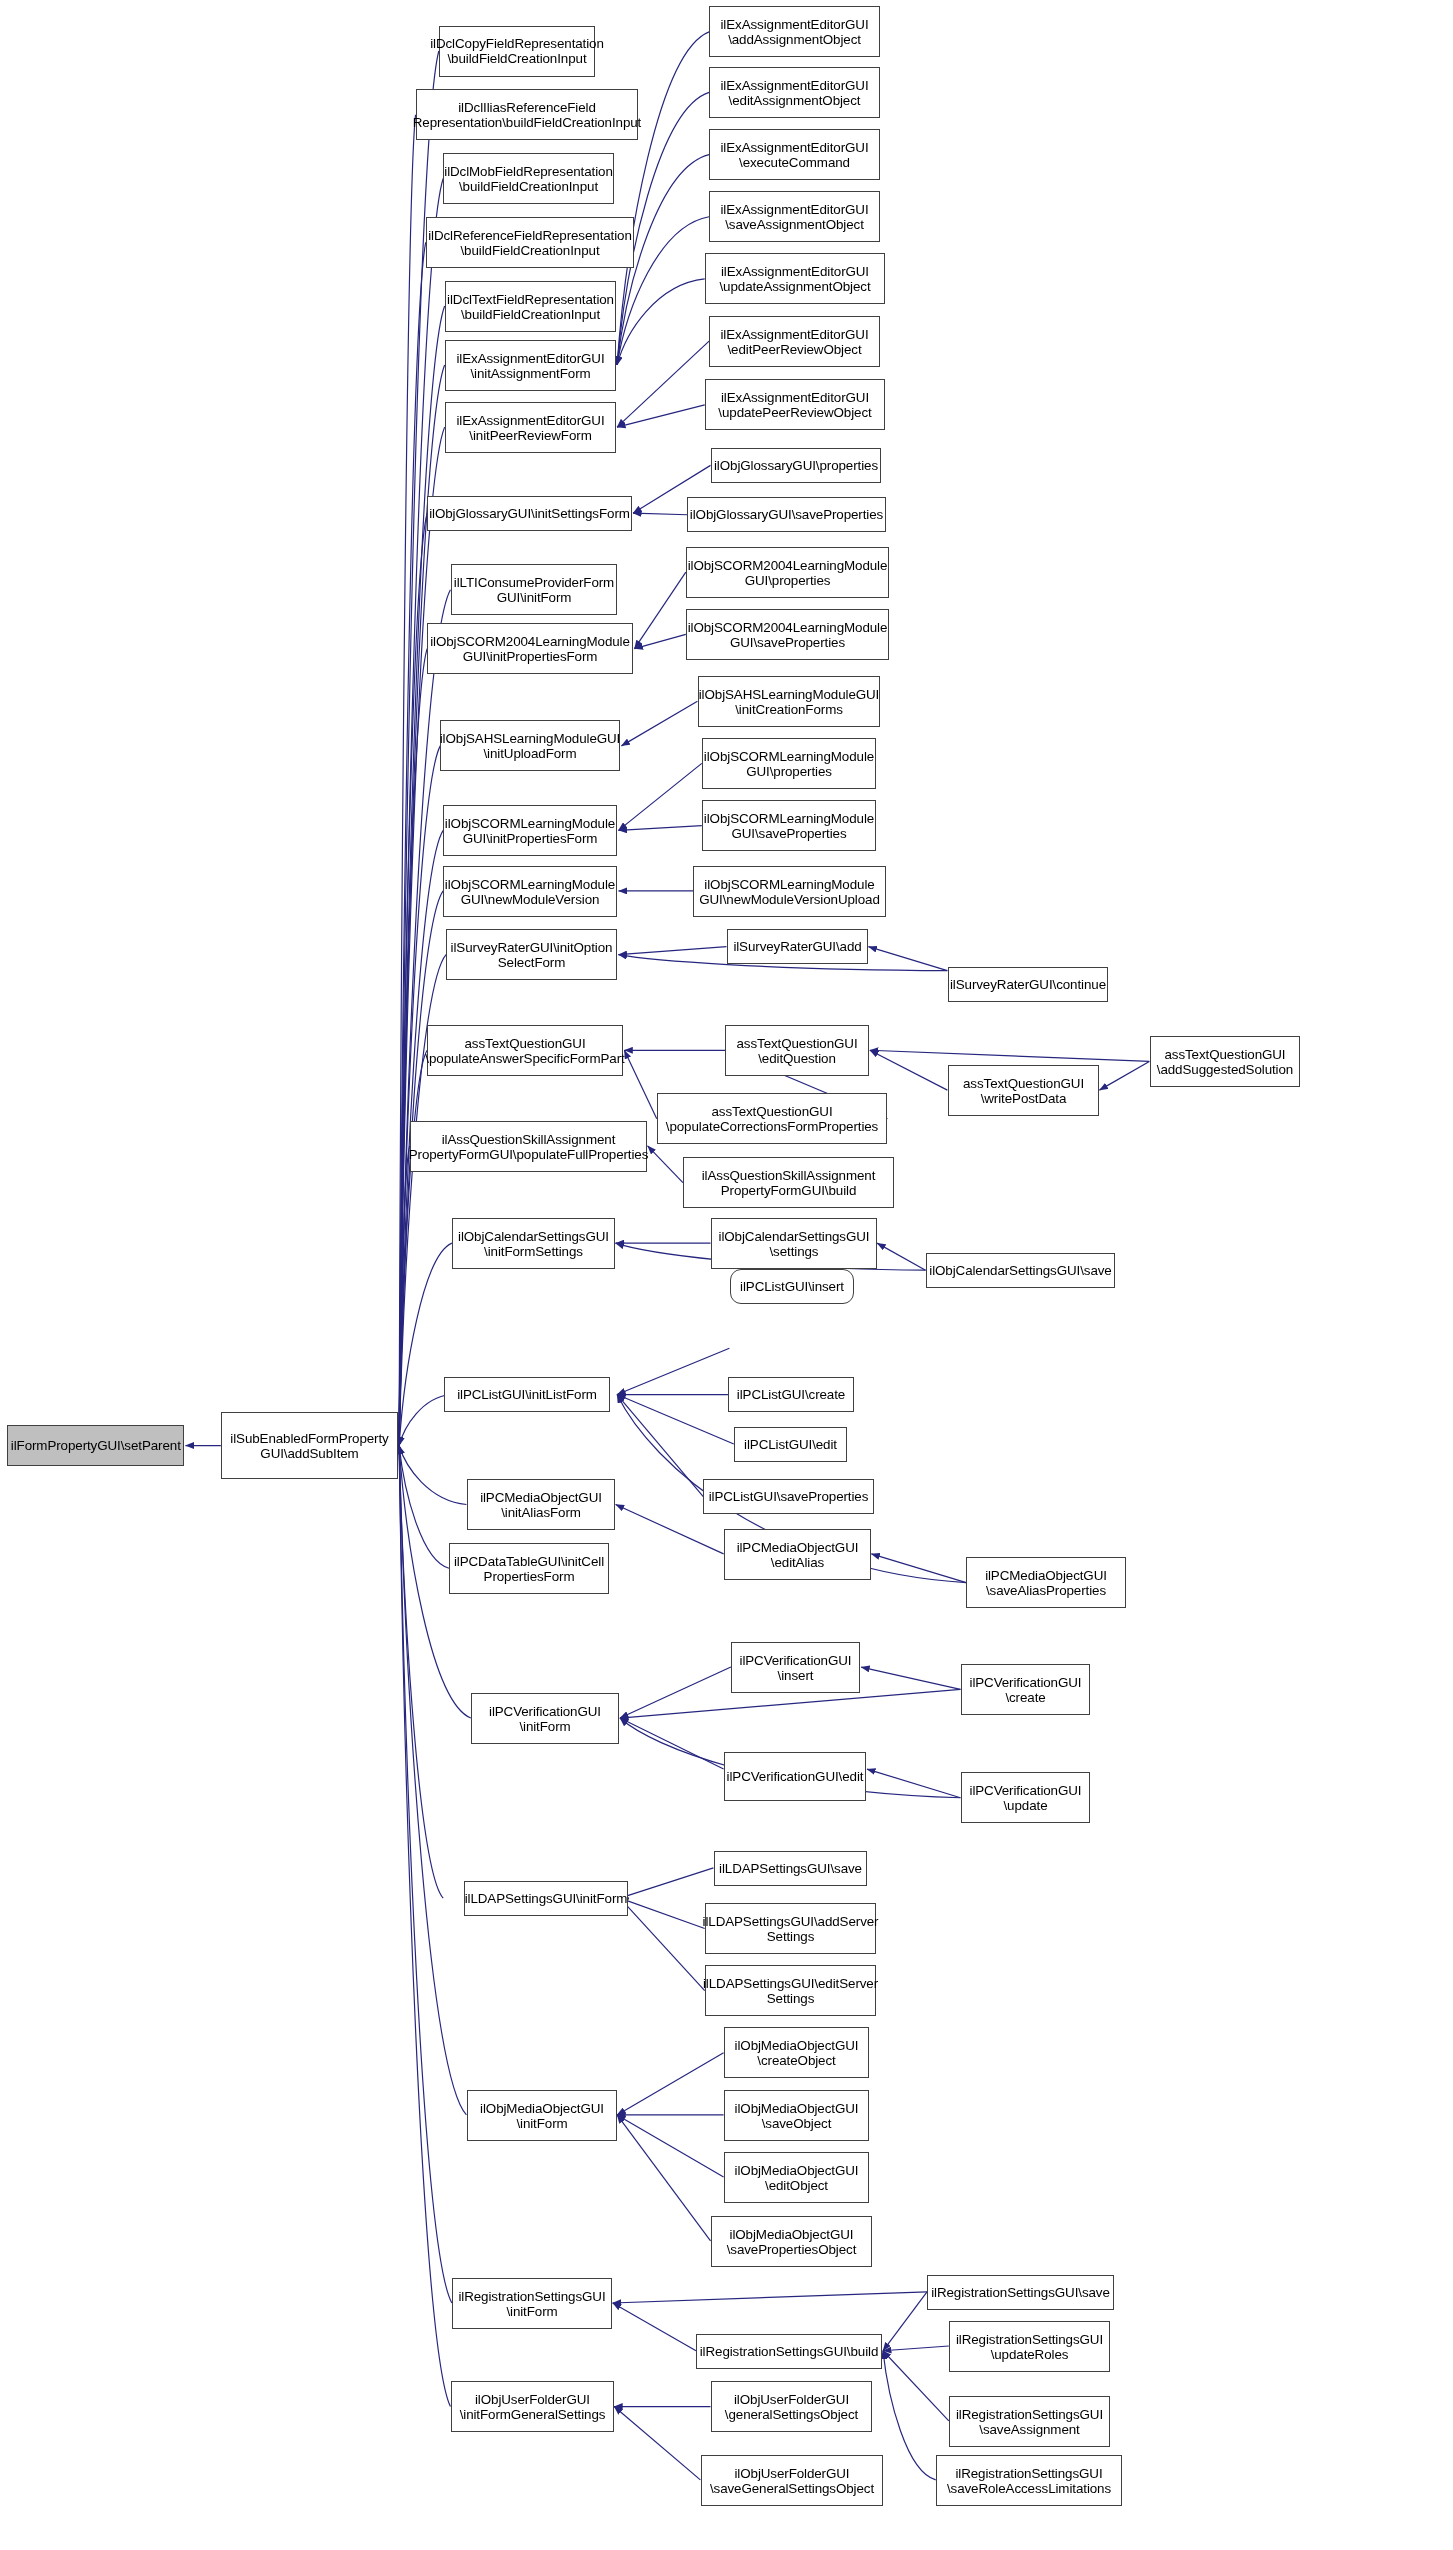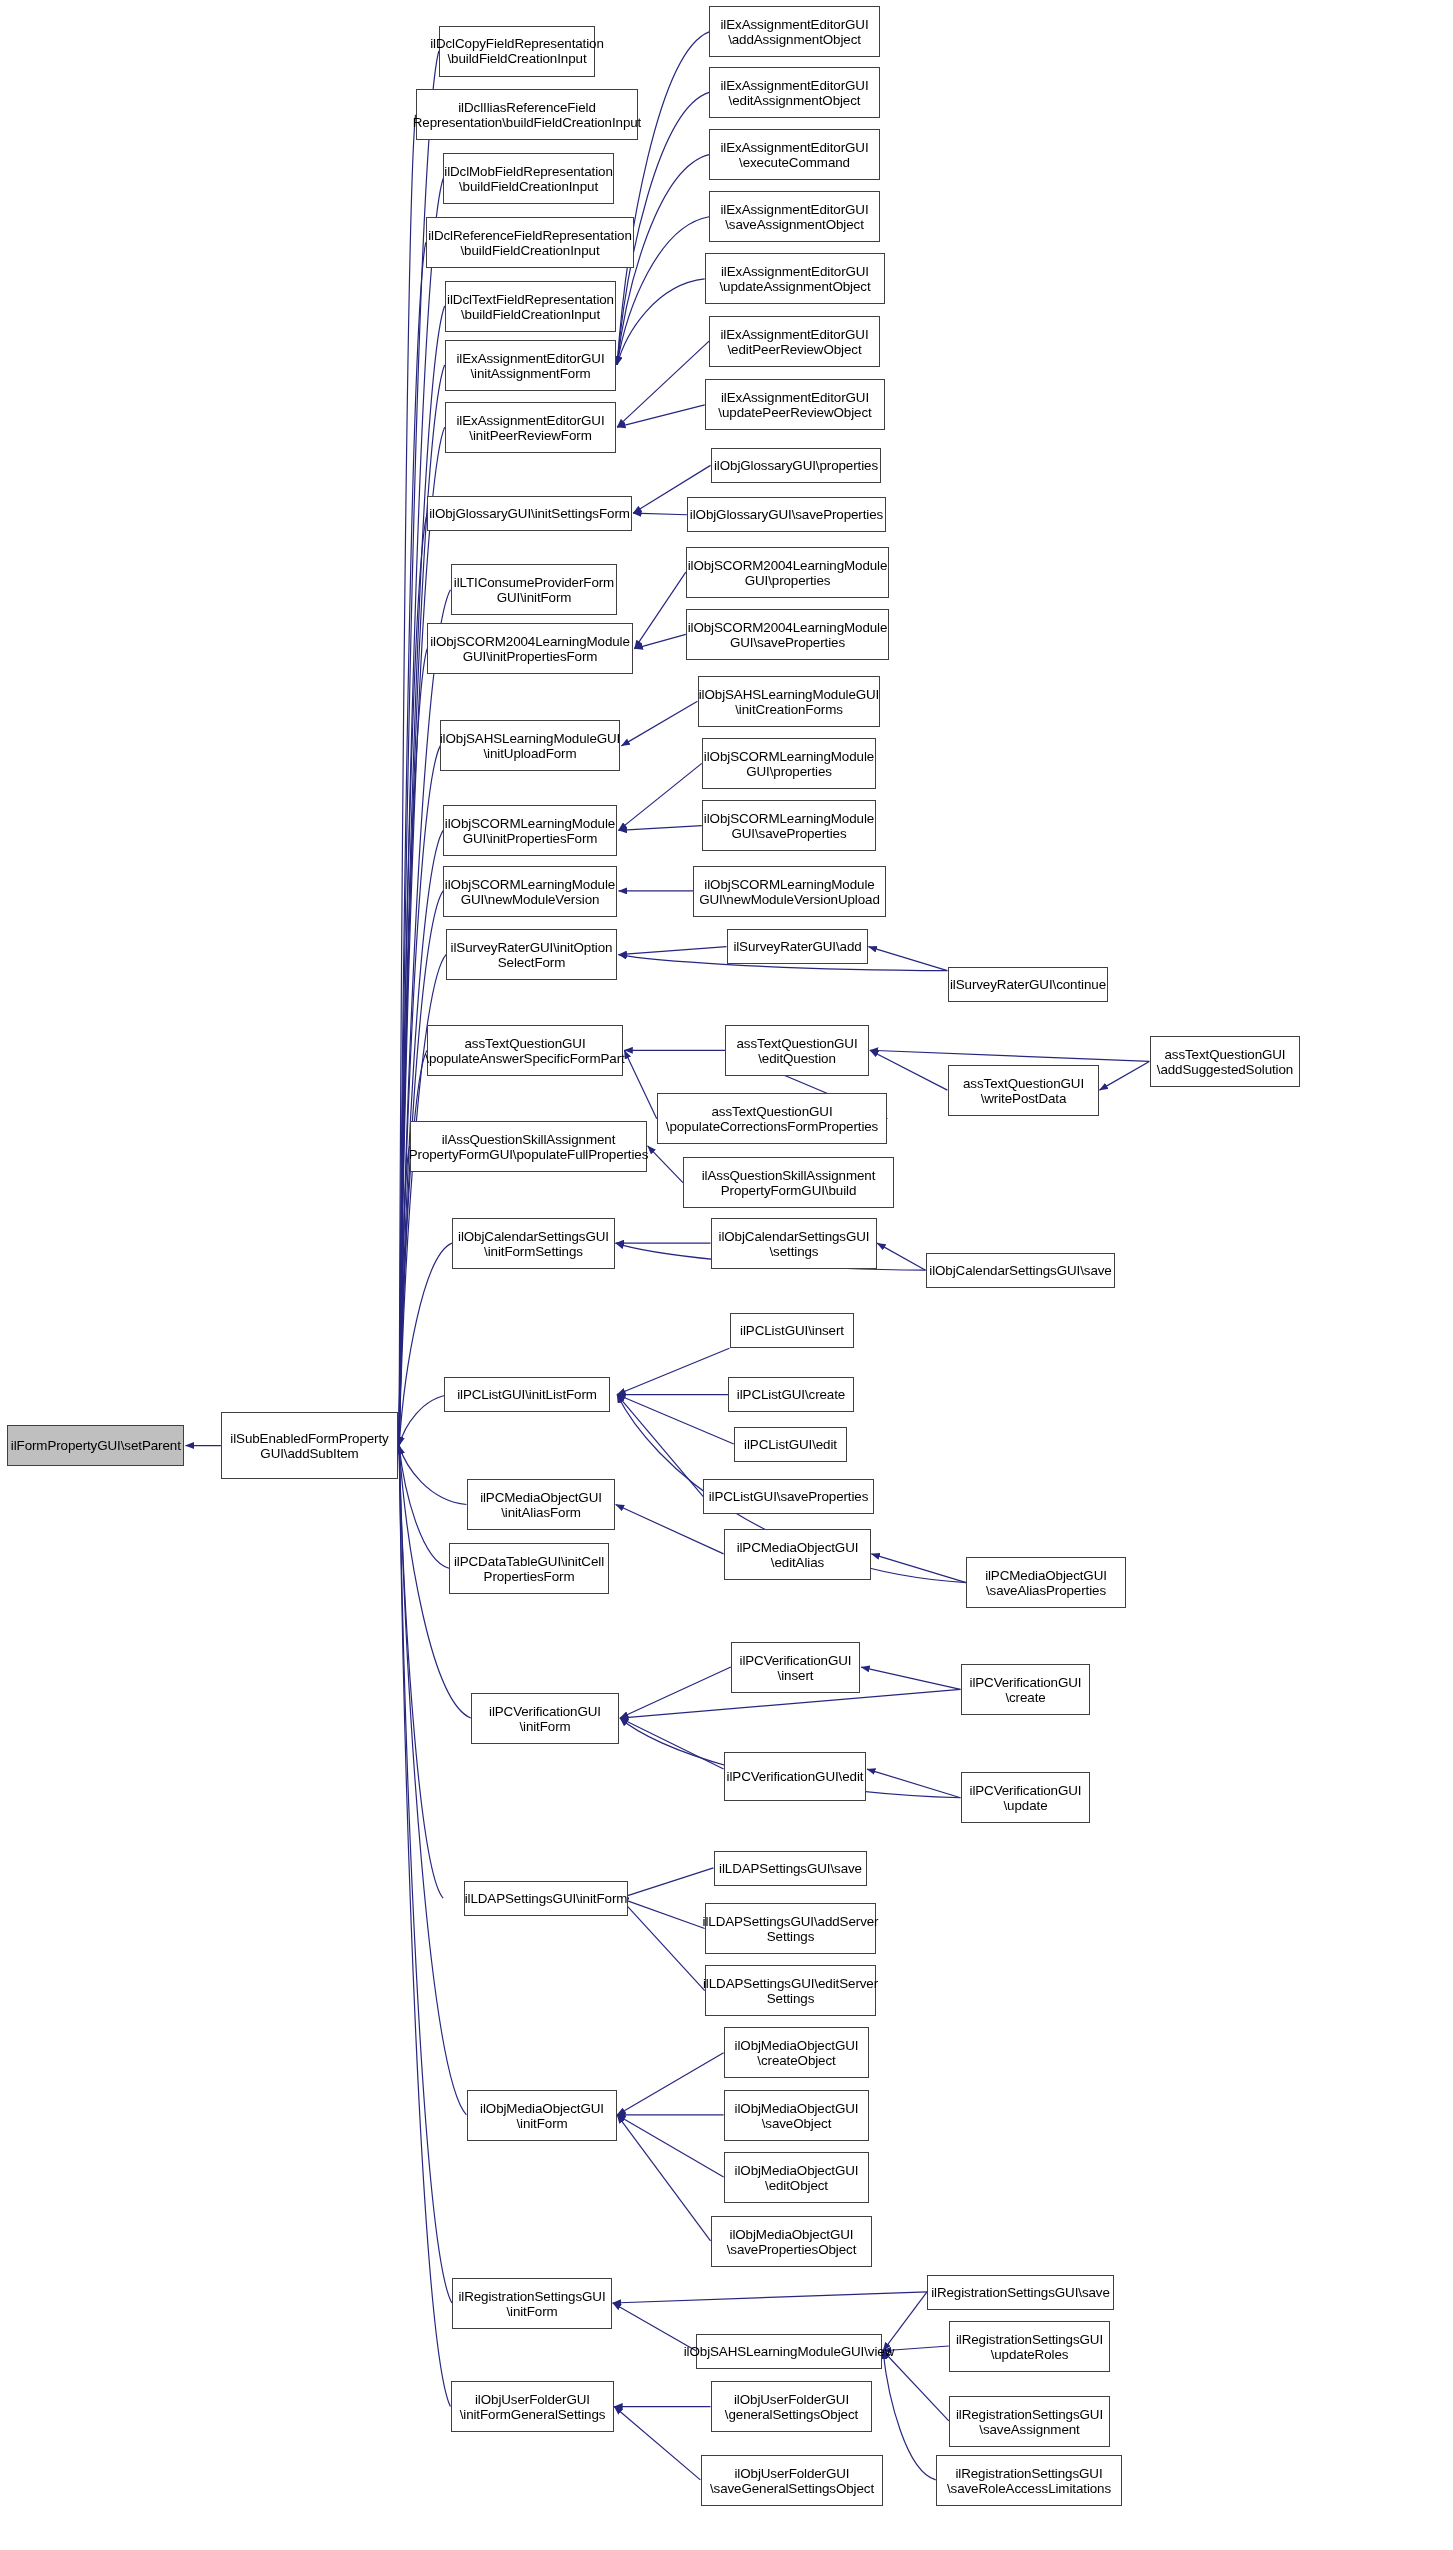--- a/index.html
+++ b/index.html
@@ -196,21 +196,21 @@
 \writePostData</span></div>
       <div class="node" style="left: 1150px; top: 1036px; width: 150px; height: 51px;"><span>assTextQuestionGUI
 \addSuggestedSolution</span></div>
       <div class="node" style="left: 657px; top: 1093px; width: 230px; height: 51px;"><span>assTextQuestionGUI
 \populateCorrectionsFormProperties</span></div>
       <div class="node" style="left: 683px; top: 1157px; width: 211px; height: 51px;"><span>ilAssQuestionSkillAssignment
 PropertyFormGUI\build</span></div>
       <div class="node" style="left: 711px; top: 1218px; width: 166px; height: 51px;"><span>ilObjCalendarSettingsGUI
 \settings</span></div>
       <div class="node" style="left: 926px; top: 1253px; width: 189px; height: 35px;"><span>ilObjCalendarSettingsGUI\save</span></div>
-      <div class="node" style="left: 730px; top: 1313px; width: 124px; height: 35px;"><span>ilPCListGUI\insert</span></div>
+      <div class="node" style="left: 730px; top: 1269px; width: 124px; height: 35px; border-radius: 11px;"><span>ilPCListGUI\insert</span></div>
       <div class="node" style="left: 728px; top: 1377px; width: 126px; height: 35px;"><span>ilPCListGUI\create</span></div>
       <div class="node" style="left: 734px; top: 1427px; width: 113px; height: 35px;"><span>ilPCListGUI\edit</span></div>
       <div class="node" style="left: 703px; top: 1479px; width: 171px; height: 35px;"><span>ilPCListGUI\saveProperties</span></div>
       <div class="node" style="left: 724px; top: 1529px; width: 147px; height: 51px;"><span>ilPCMediaObjectGUI
 \editAlias</span></div>
       <div class="node" style="left: 966px; top: 1557px; width: 160px; height: 51px;"><span>ilPCMediaObjectGUI
 \saveAliasProperties</span></div>
       <div class="node" style="left: 731px; top: 1642px; width: 129px; height: 51px;"><span>ilPCVerificationGUI
 \insert</span></div>
       <div class="node" style="left: 961px; top: 1664px; width: 129px; height: 51px;"><span>ilPCVerificationGUI
@@ -225,21 +225,21 @@
 Settings</span></div>
       <div class="node" style="left: 724px; top: 2027px; width: 145px; height: 51px;"><span>ilObjMediaObjectGUI
 \createObject</span></div>
       <div class="node" style="left: 724px; top: 2090px; width: 145px; height: 51px;"><span>ilObjMediaObjectGUI
 \saveObject</span></div>
       <div class="node" style="left: 724px; top: 2152px; width: 145px; height: 51px;"><span>ilObjMediaObjectGUI
 \editObject</span></div>
       <div class="node" style="left: 711px; top: 2216px; width: 161px; height: 51px;"><span>ilObjMediaObjectGUI
 \savePropertiesObject</span></div>
       <div class="node" style="left: 927px; top: 2275px; width: 187px; height: 35px;"><span>ilRegistrationSettingsGUI\save</span></div>
-      <div class="node" style="left: 696px; top: 2334px; width: 186px; height: 35px;"><span>ilObjSAHSLearningModuleGUI\view</span></div>
+      <div class="node" style="left: 696px; top: 2334px; width: 186px; height: 35px;"><span>ilRegistrationSettingsGUI\build</span></div>
       <div class="node" style="left: 949px; top: 2321px; width: 161px; height: 51px;"><span>ilRegistrationSettingsGUI
 \updateRoles</span></div>
       <div class="node" style="left: 711px; top: 2381px; width: 161px; height: 51px;"><span>ilObjUserFolderGUI
 \generalSettingsObject</span></div>
       <div class="node" style="left: 949px; top: 2396px; width: 161px; height: 51px;"><span>ilRegistrationSettingsGUI
 \saveAssignment</span></div>
       <div class="node" style="left: 701px; top: 2455px; width: 182px; height: 51px;"><span>ilObjUserFolderGUI
 \saveGeneralSettingsObject</span></div>
       <div class="node" style="left: 936px; top: 2455px; width: 186px; height: 51px;"><span>ilRegistrationSettingsGUI
 \saveRoleAccessLimitations</span></div>

